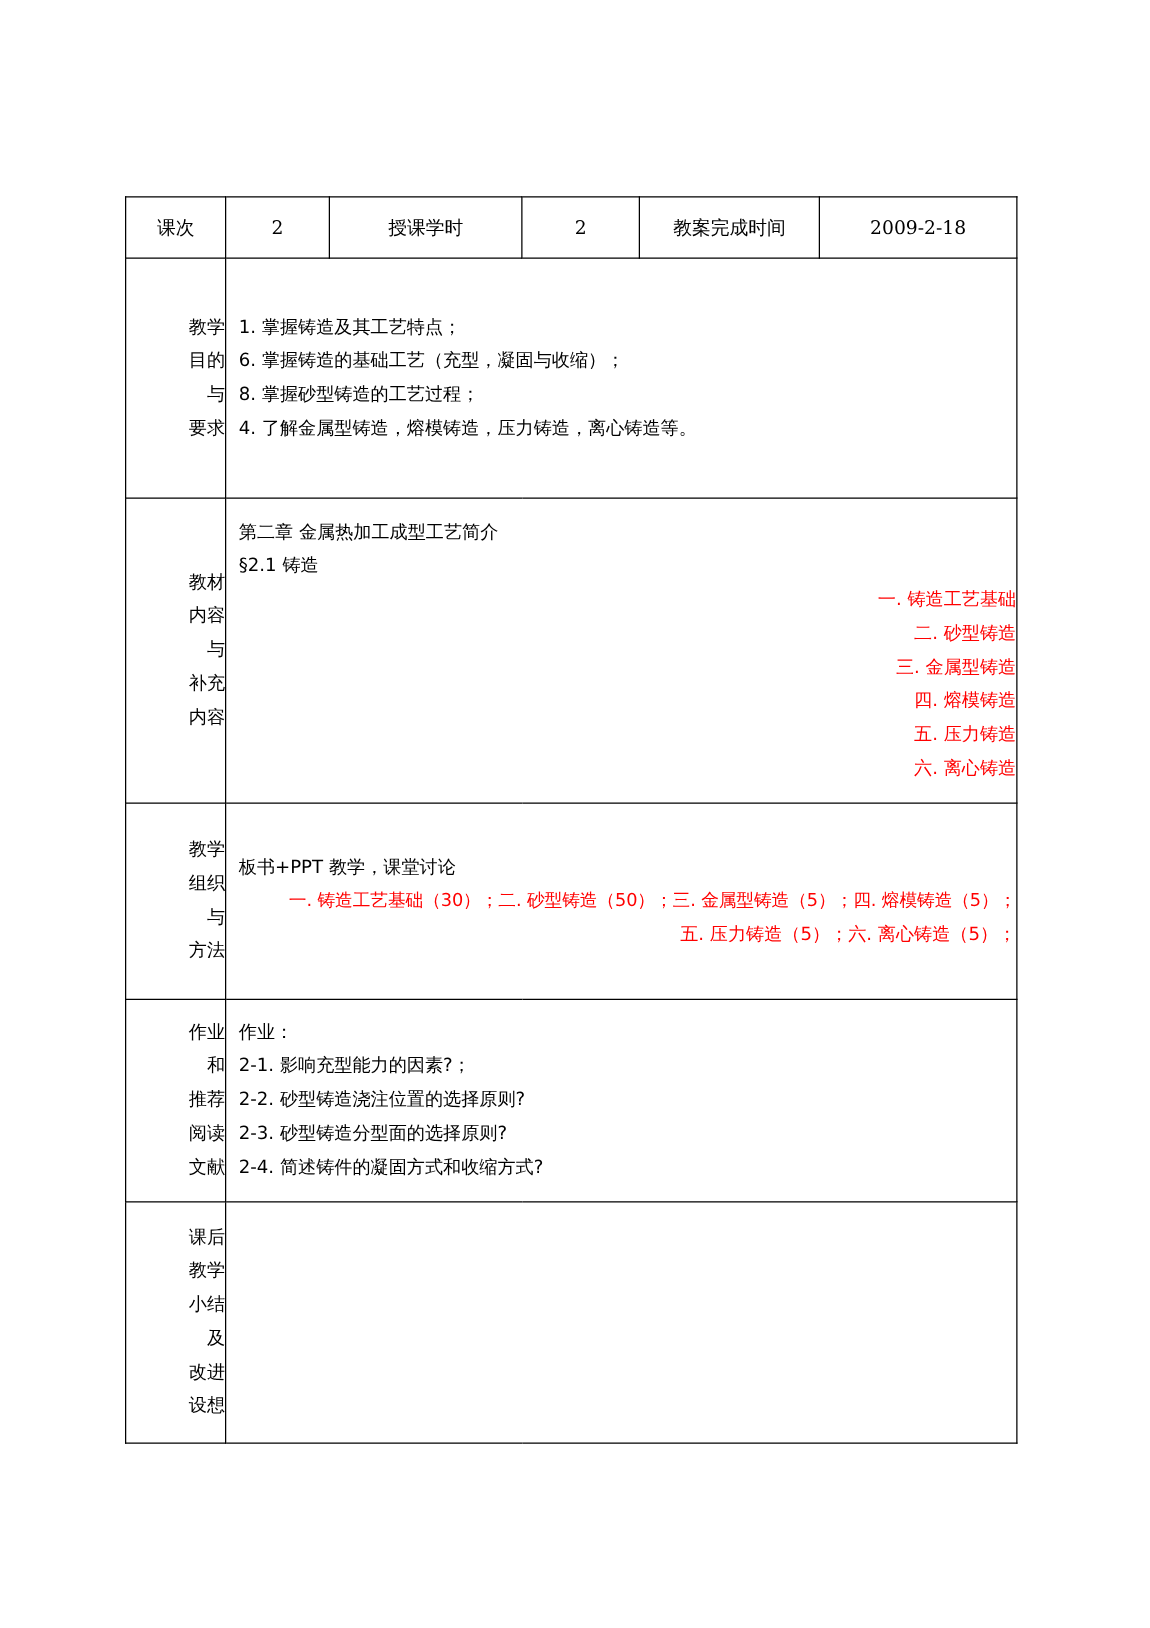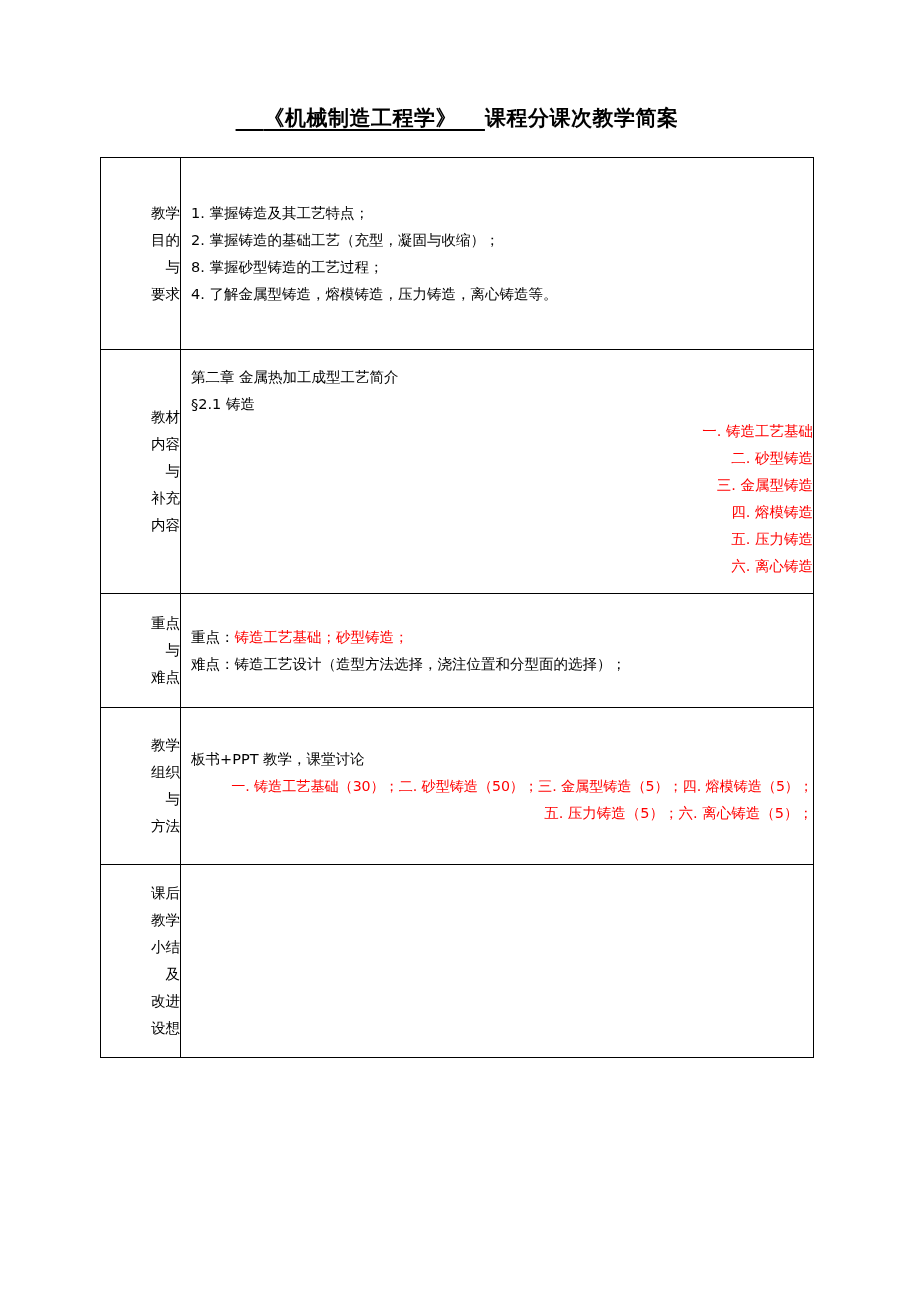--- a/index.html
+++ b/index.html
@@ -106,46 +106,51 @@
   }
   .empty-pad {
     height: 176px;
   }
 </style>
 </head>
 <body>
 
 <div class="page">
 
-  <div class="doc-title">
-    <span class="underlined"><span class="u-pad">&nbsp;&nbsp;&nbsp;</span><span>《机械制造工程学》</span><span class="u-pad">&nbsp;&nbsp;&nbsp;</span></span><span>课程分课次教学简案</span>
-  </div>
 
   <table class="sheet">
     <colgroup>
       <col style="width:80px">
       <col style="width:83px">
       <col style="width:154px">
       <col style="width:94px">
       <col style="width:144px">
       <col style="width:158px">
     </colgroup>
 
     <tbody>
+        <tr class="hdr">
+      <td>课次</td>
+      <td class="num">2</td>
+      <td>授课学时</td>
+      <td class="num">2</td>
+      <td>教案完成时间</td>
+      <td class="num">2009-2-18</td>
+    </tr>
 
     <tr>
       <td class="lbl">
             <span class="ln">教学</span>
             <span class="ln">目的</span>
             <span class="ln">与</span>
             <span class="ln">要求</span>
           </td>
       <td class="body-cell" colspan="5" style="height:175px">
             <span class="line">1. 掌握铸造及其工艺特点；</span>
-            <span class="line">2. 掌握铸造的基础工艺（充型，凝固与收缩）；</span>
+            <span class="line">6. 掌握铸造的基础工艺（充型，凝固与收缩）；</span>
             <span class="line">8. 掌握砂型铸造的工艺过程；</span>
             <span class="line">4. 了解金属型铸造，熔模铸造，压力铸造，离心铸造等。</span>
           </td>
     </tr>
 
     <tr>
       <td class="lbl">
             <span class="ln">教材</span>
             <span class="ln">内容</span>
             <span class="ln">与</span>
@@ -157,46 +162,51 @@
             <span class="line">§2.1  铸造</span>
             <span class="line red">一. 铸造工艺基础</span>
             <span class="line red">二. 砂型铸造</span>
             <span class="line red">三. 金属型铸造</span>
             <span class="line red">四. 熔模铸造</span>
             <span class="line red">五. 压力铸造</span>
             <span class="line red">六. 离心铸造</span>
           </td>
     </tr>
 
-    <tr>
-      <td class="lbl">
-            <span class="ln">重点</span>
-            <span class="ln">与</span>
-            <span class="ln">难点</span>
-          </td>
-      <td class="body-cell" colspan="5" style="height:97px">
-            <span class="line"><span>重点：</span><span class="red">铸造工艺基础；砂型铸造；</span></span>
-            <span class="line">难点：铸造工艺设计（造型方法选择，浇注位置和分型面的选择）；</span>
-          </td>
-    </tr>
 
     <tr>
       <td class="lbl">
             <span class="ln">教学</span>
             <span class="ln">组织</span>
             <span class="ln">与</span>
             <span class="ln">方法</span>
           </td>
       <td class="body-cell" colspan="5" style="height:140px">
             <span class="line">板书+PPT 教学，课堂讨论</span>
             <span class="line nowrap-sm red">一. 铸造工艺基础（30）；二. 砂型铸造（50）；三. 金属型铸造（5）；四. 熔模铸造（5）；</span>
             <span class="line red">五. 压力铸造（5）；六. 离心铸造（5）；</span>
           </td>
     </tr>
 
+    <tr>
+      <td class="lbl">
+            <span class="ln">作业</span>
+            <span class="ln">和</span>
+            <span class="ln">推荐</span>
+            <span class="ln">阅读</span>
+            <span class="ln">文献</span>
+          </td>
+      <td class="body-cell" colspan="5" style="height:145px">
+            <span class="line"> 作业：</span>
+            <span class="line">2-1. 影响充型能力的因素?；</span>
+            <span class="line">2-2. 砂型铸造浇注位置的选择原则?</span>
+            <span class="line">2-3. 砂型铸造分型面的选择原则?</span>
+            <span class="line">2-4. 简述铸件的凝固方式和收缩方式?</span>
+          </td>
+    </tr>
 
     <tr>
       <td class="lbl">
             <span class="ln">课后</span>
             <span class="ln">教学</span>
             <span class="ln">小结</span>
             <span class="ln">及</span>
             <span class="ln">改进</span>
             <span class="ln">设想</span>
           </td>

